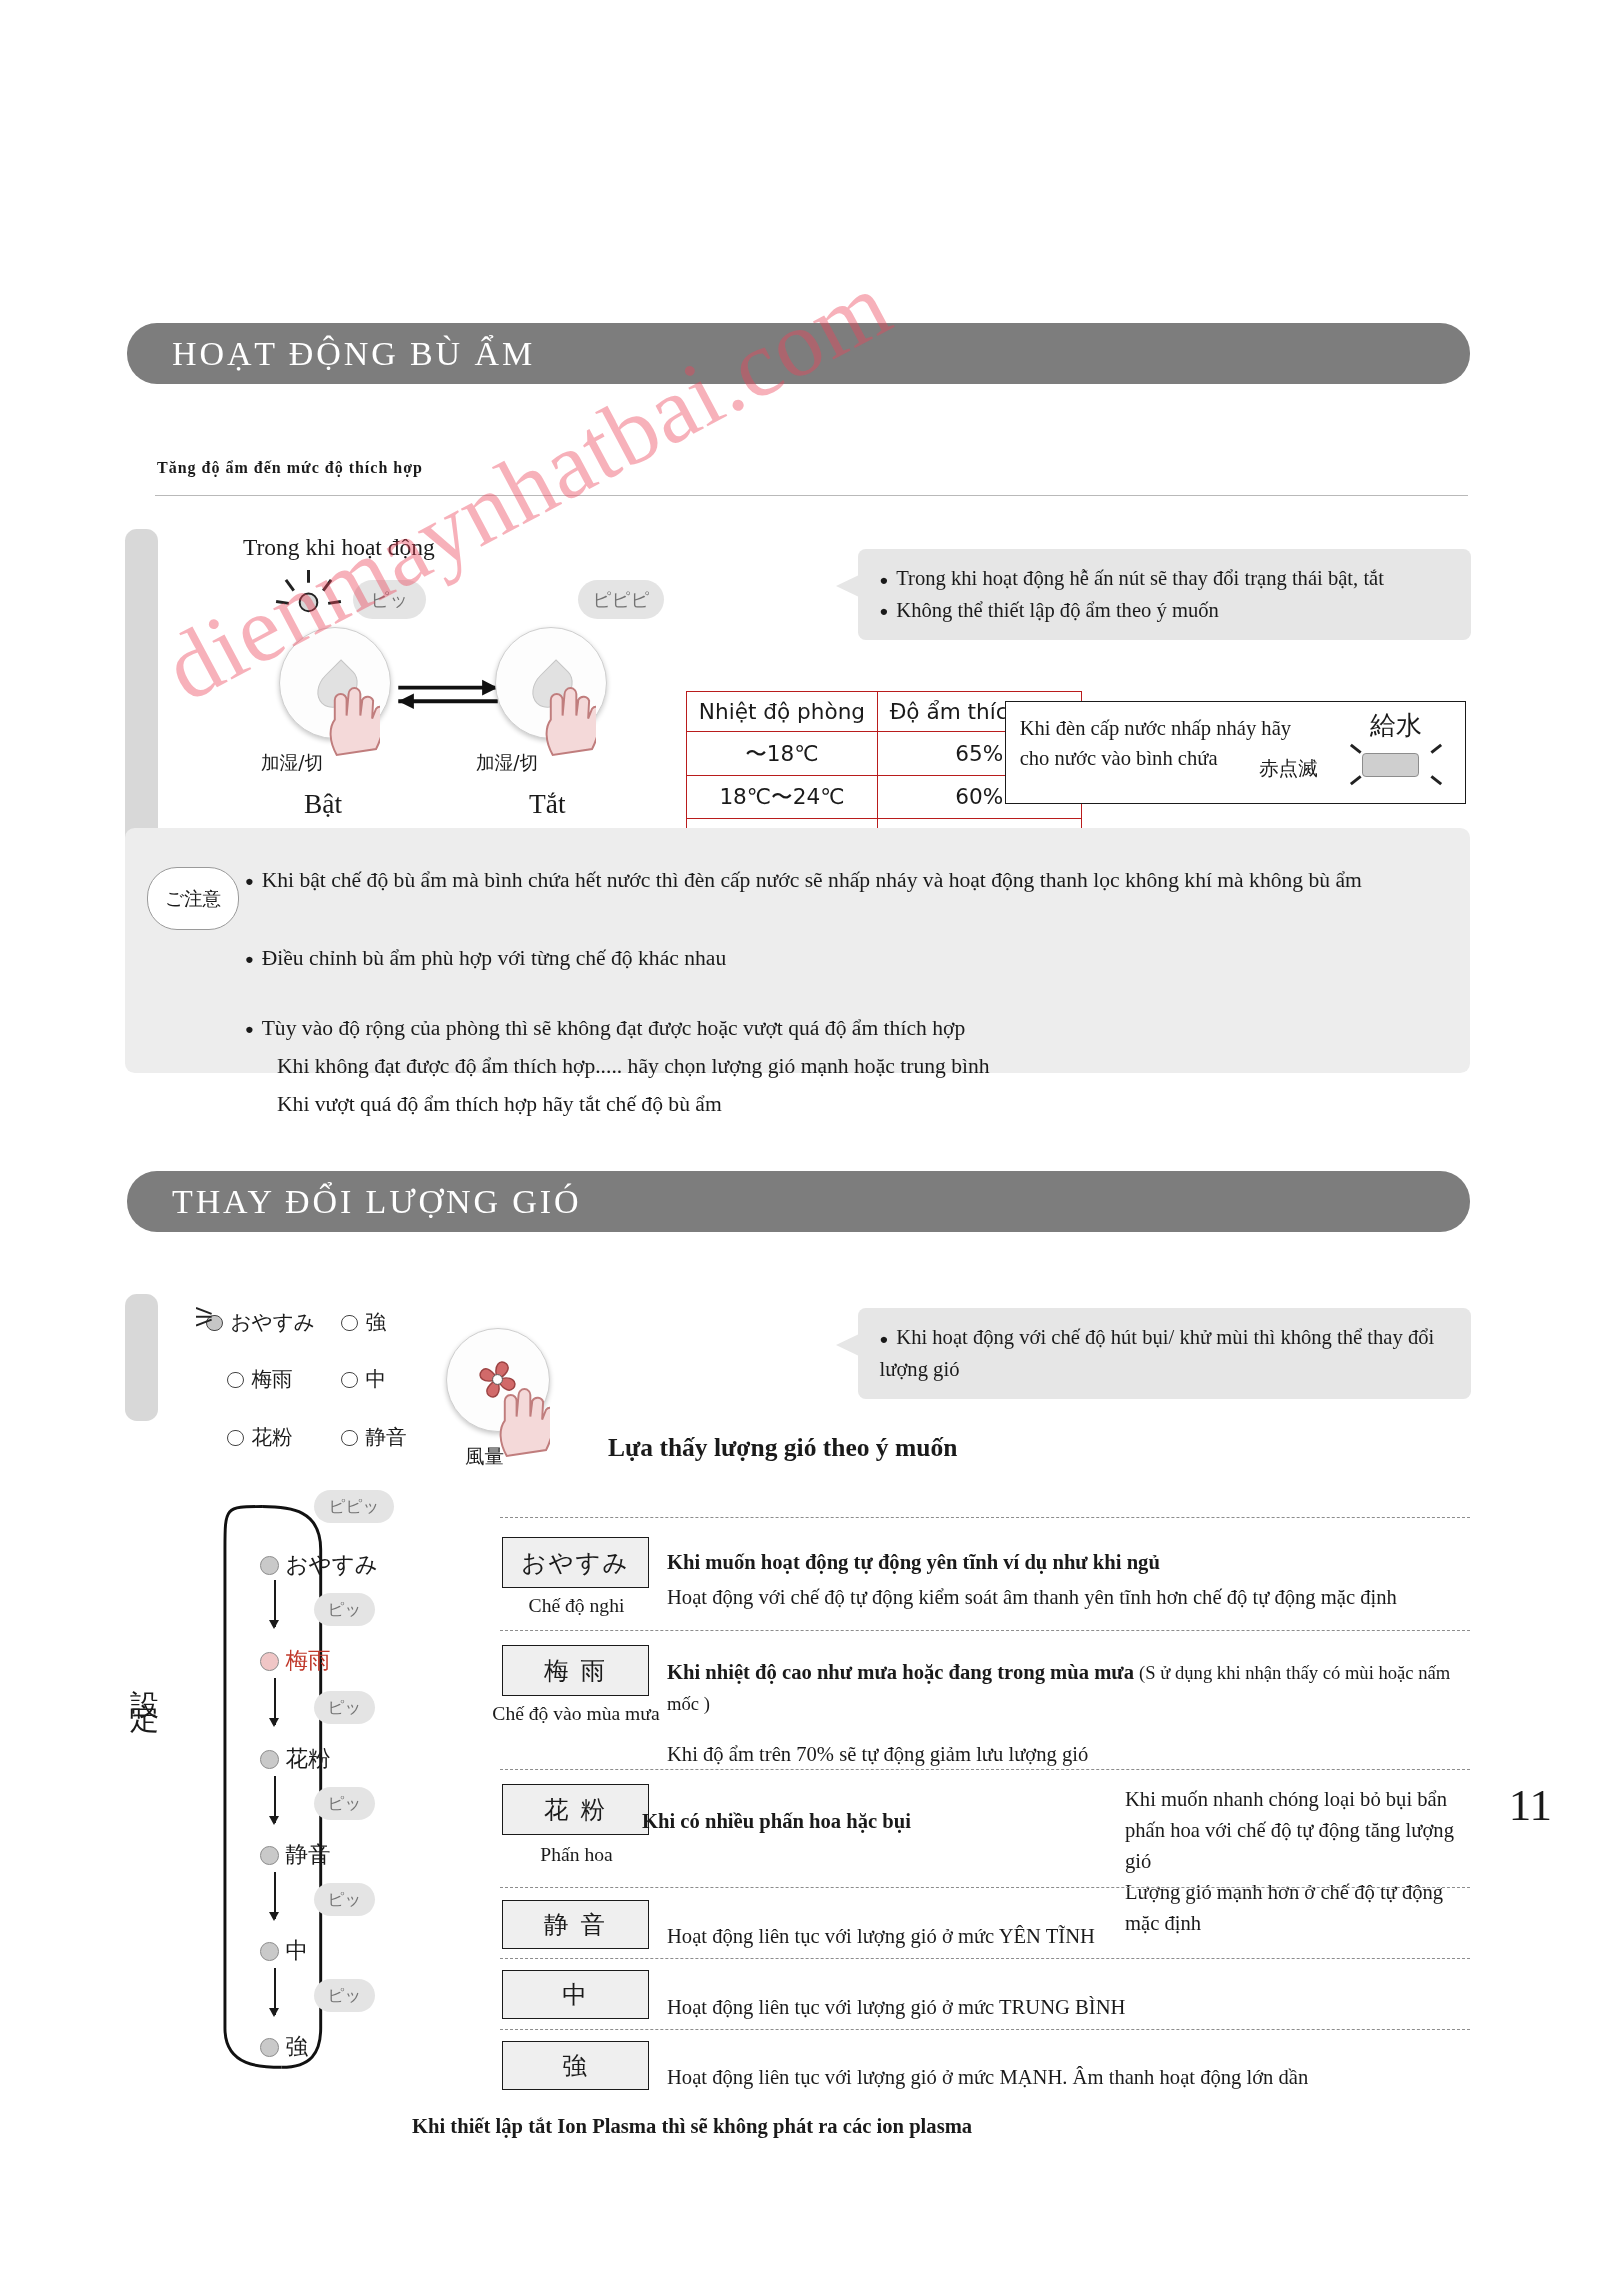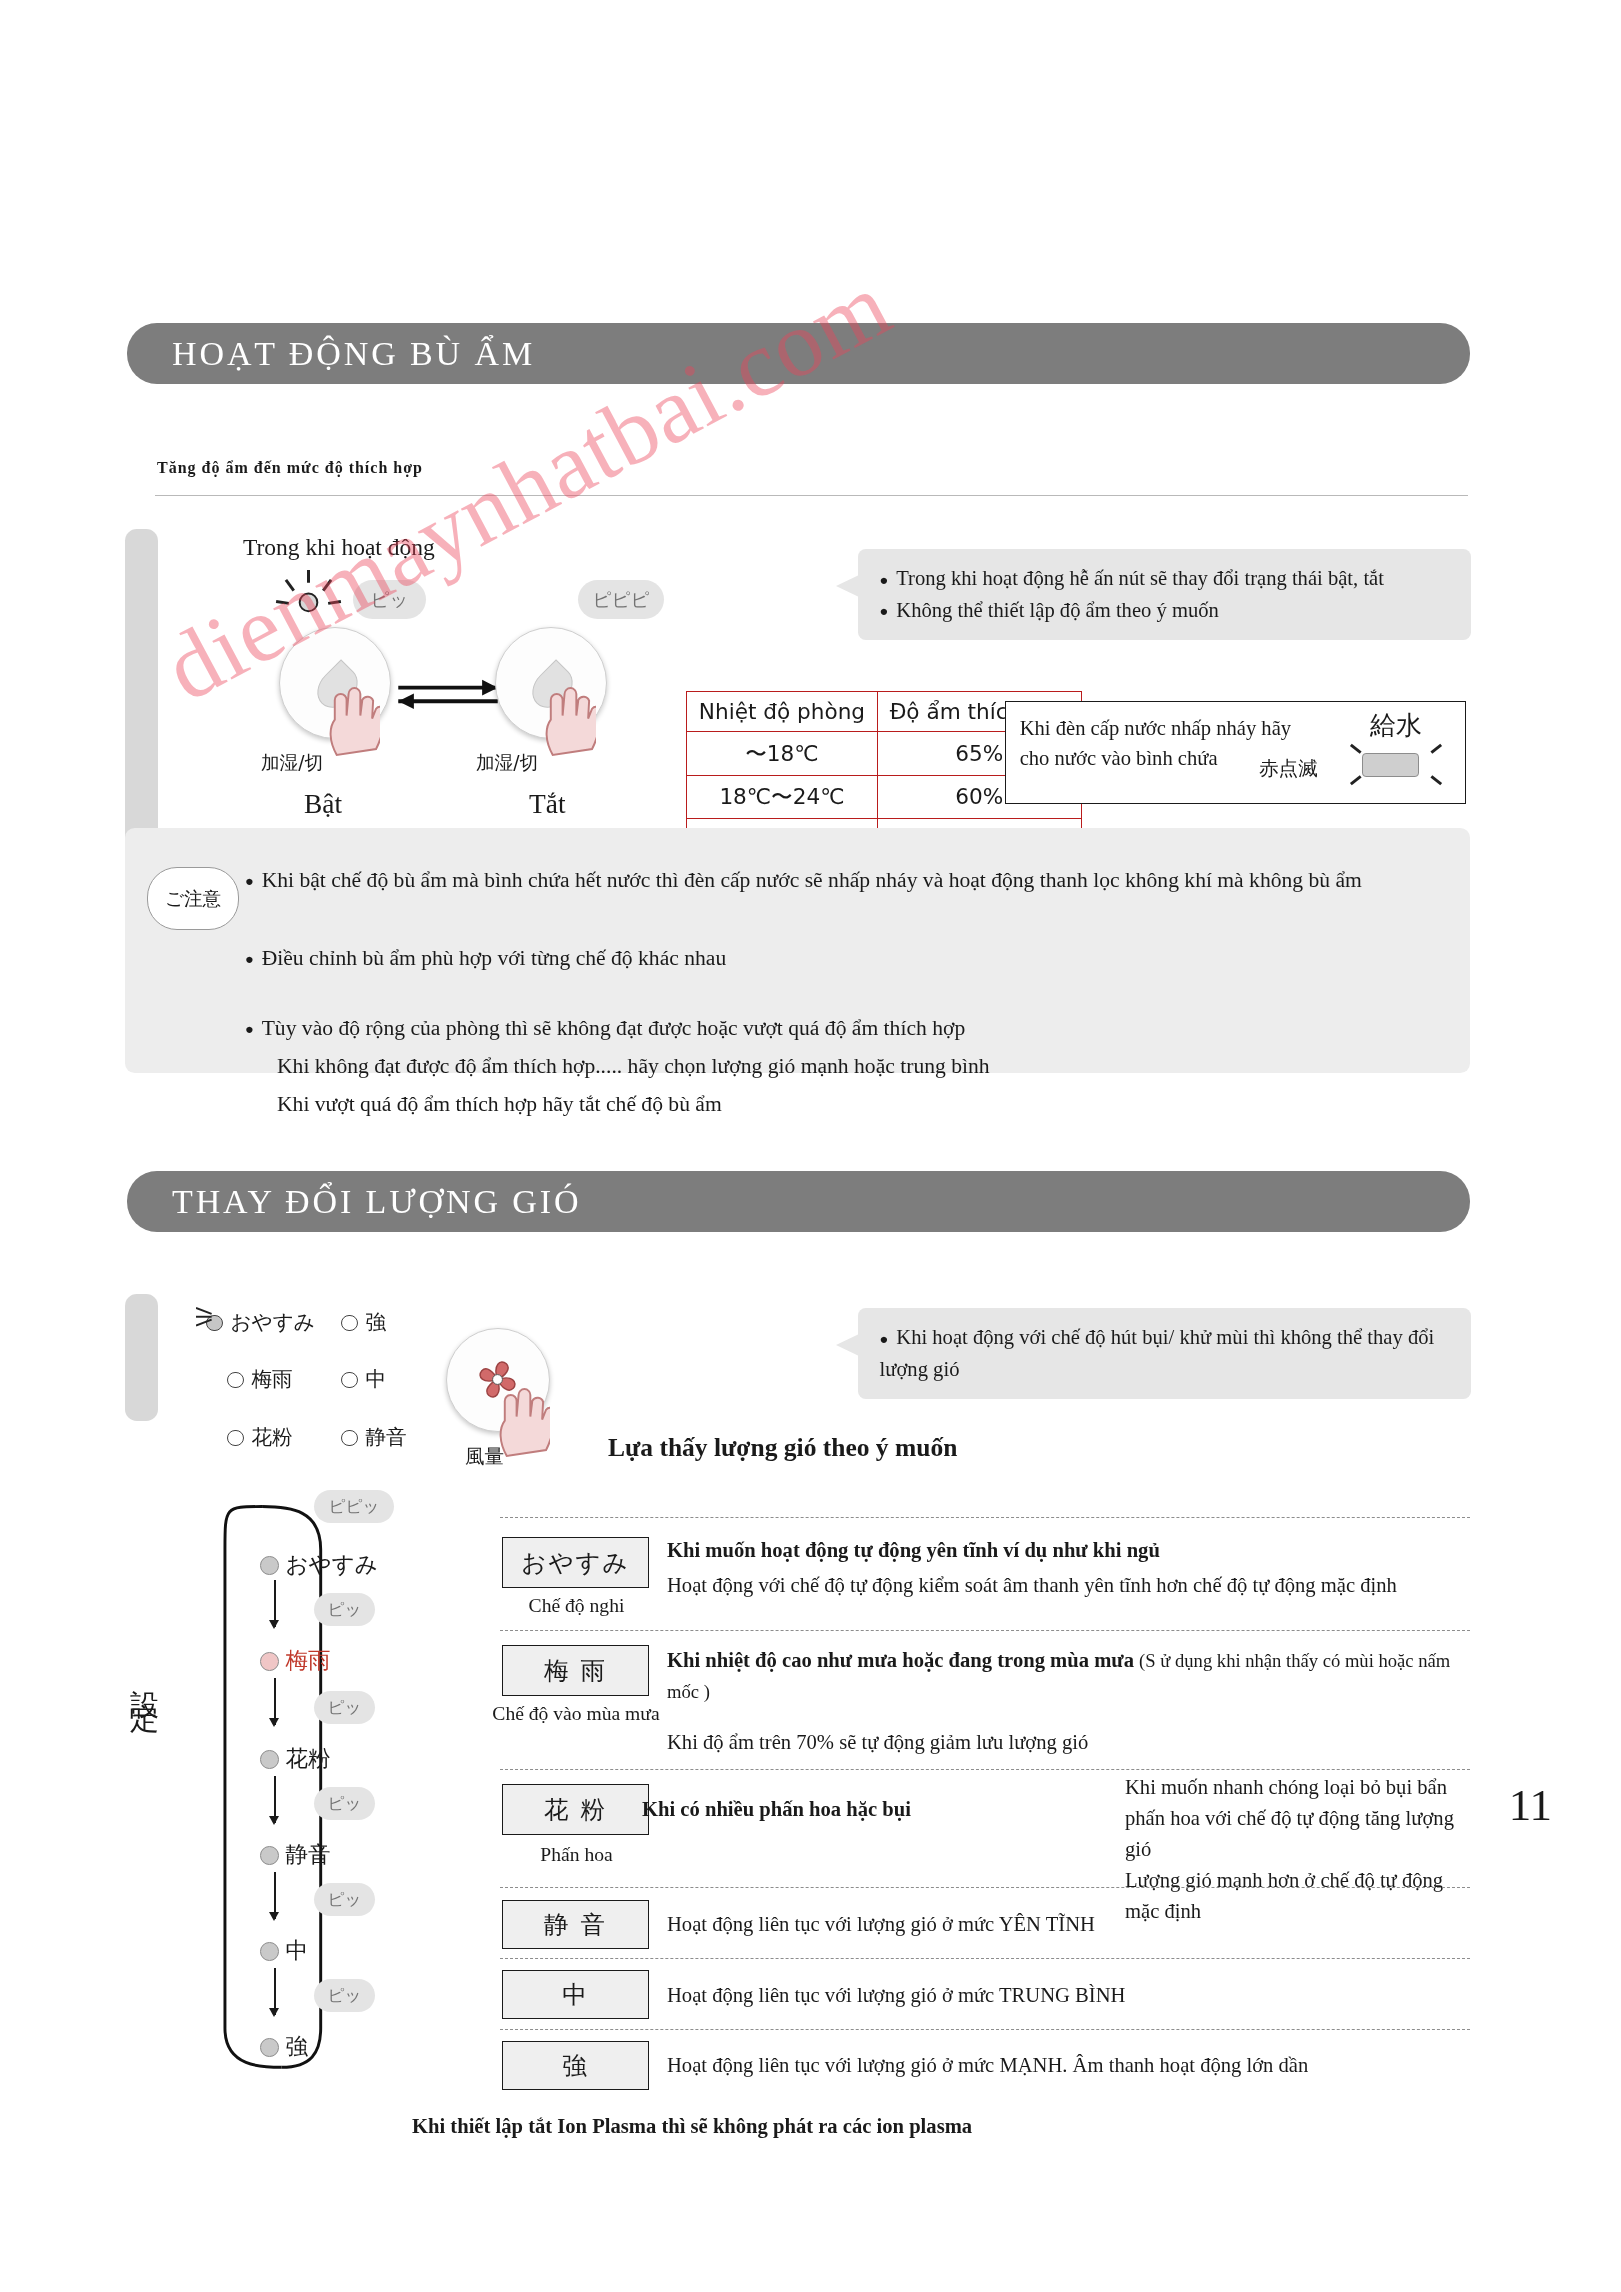--- a/index.html
+++ b/index.html
@@ -191,21 +191,21 @@
     background:#efefef;
     font-size:24.5px;
     font-family:"DejaVu Sans", sans-serif;
     display:flex;align-items:center;justify-content:center;
     letter-spacing:2px;
   }
   .mode-sub{
     position:absolute;font-size:19.6px;line-height:1.4;text-align:center;
   }
   .mode-text{
-    position:absolute;font-size:20.6px;line-height:1.5;
+    position:absolute;font-size:20.6px;line-height:1.5;margin-top:12px;
   }
   .mode-text b{font-weight:bold;}
   .dash-rule{
     position:absolute;
     border-top:1px dashed #8d8d8d;
     height:0;
   }
   .setting-vert{
     position:absolute;
     font-size:29px;

